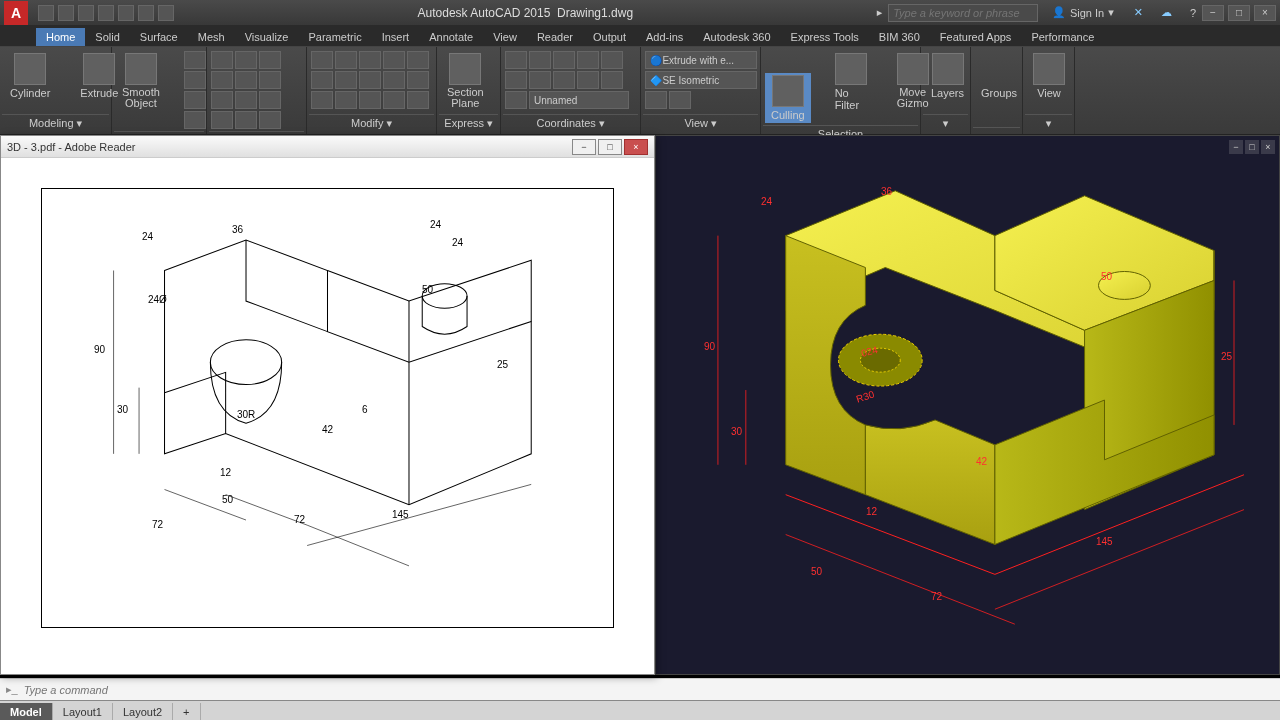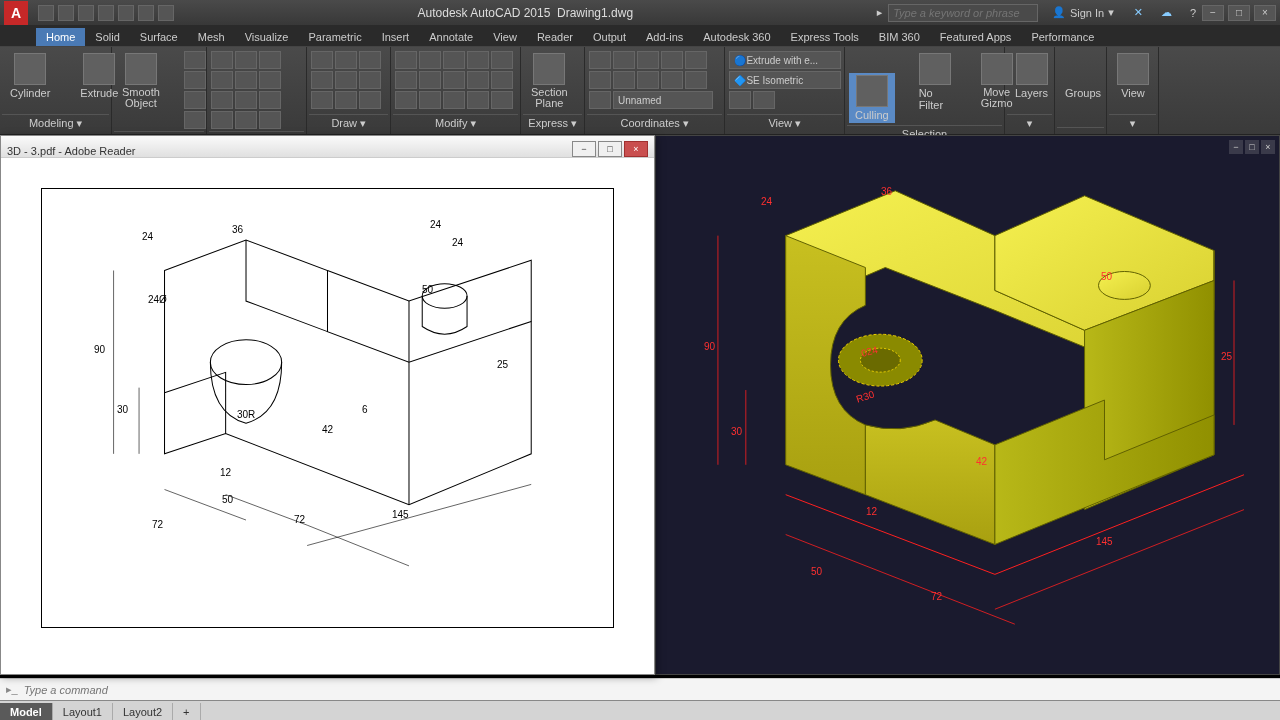--- a/index.html
+++ b/index.html
@@ -22,21 +22,21 @@
 .panel-content { flex: 1; display: flex; align-items: flex-start; gap: 18px; padding: 2px; }
 .panel-label { text-align: center; color: #ccc; font-size: 11px; padding: 2px; border-top: 1px solid #555; }
 .big-btn { display: flex; flex-direction: column; align-items: center; justify-content: center; color: #ccc; padding: 2px 6px; cursor: pointer; }
 .big-btn .icon { width: 32px; height: 32px; background: #606060; border: 1px solid #777; margin-bottom: 2px; }
 .big-btn.active { background: #5a8ac5; margin-top: 22px; }
 .small-grid { display: grid; grid-template-columns: repeat(auto-fill, 22px); gap: 2px; }
 .sm-btn { width: 22px; height: 18px; background: #555; border: 1px solid #666; cursor: pointer; }
 .dropdown-field { height: 18px; background: #555; border: 1px solid #666; color: #ccc; padding: 0 4px; font-size: 10px; display: flex; align-items: center; }
 .workspace { position: relative; height: 543px; display: flex; }
 .pdf-window { position: absolute; left: 0; top: 0; width: 655px; height: 540px; background: #fff; border: 1px solid #888; box-shadow: 2px 2px 8px rgba(0,0,0,0.4); z-index: 10; }
-.pdf-titlebar { height: 22px; background: linear-gradient(to bottom, #fafafa, #e0e0e0); display: flex; align-items: flex-end; padding: 0 6px; font-size: 11px; color: #333; border-bottom: 1px solid #ccc; }
+.pdf-titlebar { height: 22px; background: linear-gradient(to bottom, #fafafa, #e0e0e0); display: flex; align-items: center; padding: 0 6px; font-size: 11px; color: #333; border-bottom: 1px solid #ccc; }
 .pdf-titlebar .spacer { flex: 1; }
 .pdf-winbtn { width: 24px; height: 16px; border: 1px solid #888; margin-left: 2px; display: flex; align-items: center; justify-content: center; font-size: 9px; background: #f0f0f0; }
 .pdf-winbtn.close { background: #c94f4f; color: #fff; border-color: #a03030; }
 .pdf-content { height: calc(100% - 22px); background: #fff; padding: 30px 40px; position: relative; }
 .pdf-drawing { width: 100%; height: 440px; border: 1px solid #000; position: relative; }
 .viewport { position: absolute; right: 0; top: 0; width: 625px; height: 540px; background: #1a1a2e; border: 1px solid #444; }
 .viewport-ctrl { position: absolute; top: 4px; right: 4px; display: flex; gap: 2px; }
 .vp-btn { width: 14px; height: 14px; background: #3a3a4a; color: #ccc; font-size: 9px; display: flex; align-items: center; justify-content: center; }
 .model3d { width: 100%; height: 100%; position: relative; }
 .layout-tabs { height: 22px; background: #d4d4d4; display: flex; align-items: center; border-top: 1px solid #888; }
@@ -143,36 +143,20 @@
           <div class="sm-btn"></div>
           <div class="sm-btn"></div>
           <div class="sm-btn"></div>
           <div class="sm-btn"></div>
           <div class="sm-btn"></div>
           <div class="sm-btn"></div>
           <div class="sm-btn"></div>
         </div>
       </div>
     <div class="panel-label">Solid Editing ▾</div>
-  </div>
-  <div class="panel" style="width:84px">
-    <div class="panel-content">
-        <div class="small-grid" style="width:78px">
-          <div class="sm-btn"></div>
-          <div class="sm-btn"></div>
-          <div class="sm-btn"></div>
-          <div class="sm-btn"></div>
-          <div class="sm-btn"></div>
-          <div class="sm-btn"></div>
-          <div class="sm-btn"></div>
-          <div class="sm-btn"></div>
-          <div class="sm-btn"></div>
-        </div>
-      </div>
-    <div class="panel-label">Draw ▾</div>
   </div>
   <div class="panel" style="width:130px">
     <div class="panel-content">
         <div class="small-grid" style="width:124px">
           <div class="sm-btn"></div>
           <div class="sm-btn"></div>
           <div class="sm-btn"></div>
           <div class="sm-btn"></div>
           <div class="sm-btn"></div>
           <div class="sm-btn"></div>

